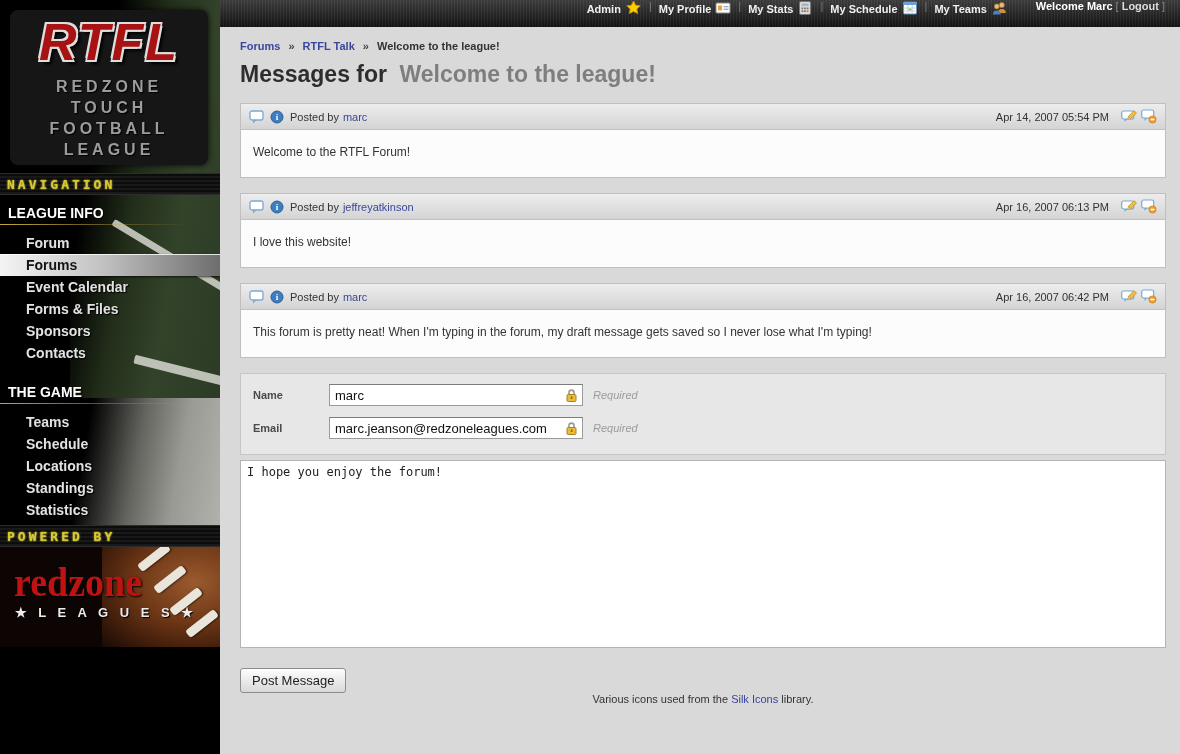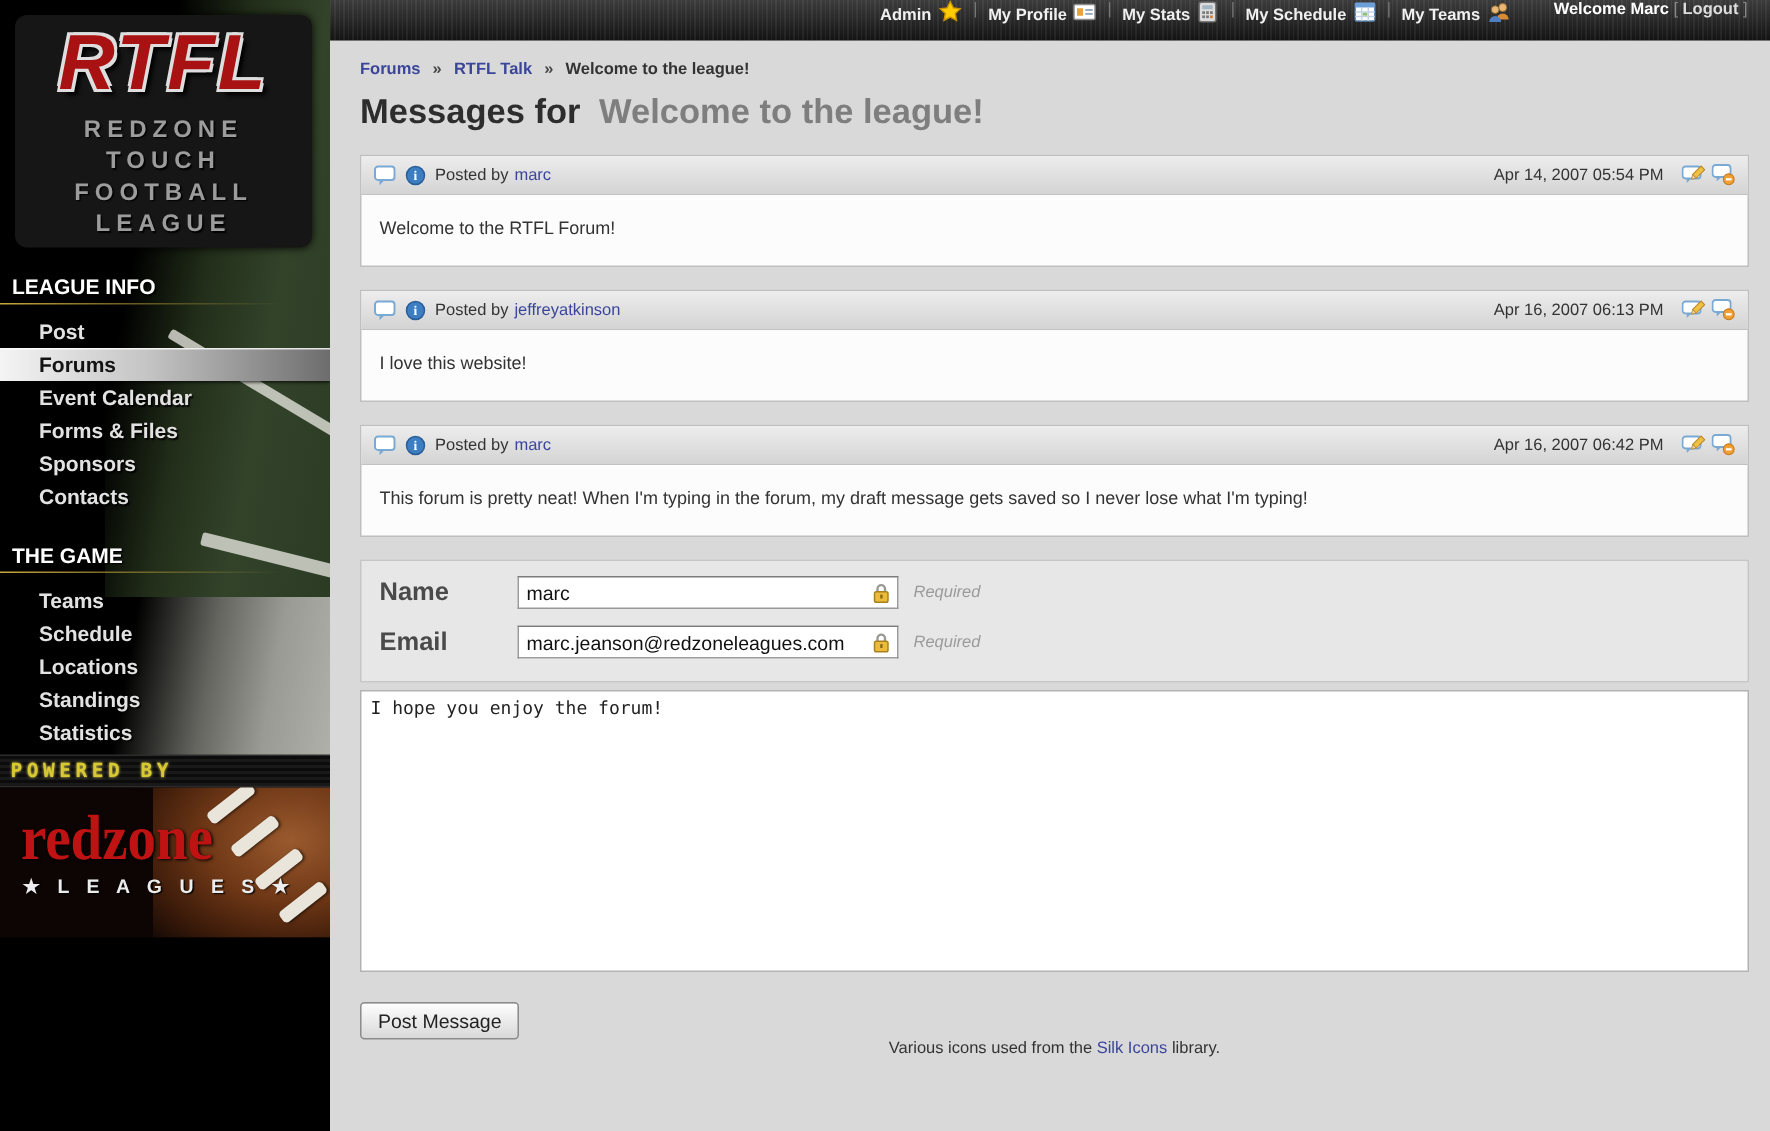--- a/index.html
+++ b/index.html
@@ -72,21 +72,21 @@
   .msg-header { height:26px; background:linear-gradient(#ededed,#d4d4d4); border-bottom:1px solid #c2c2c2;
     display:flex; align-items:center; padding:0 8px; font-size:11px; color:#333; }
   .msg-header .icon { display:flex; margin-right:6px; }
   .msg-author { color:#3b469b; margin-left:4px; cursor:pointer; }
   .msg-spacer { flex:1; }
   .msg-date { margin-right:8px; color:#333; }
   .hdr-action { display:flex; margin-left:4px; cursor:pointer; }
   .msg-body { padding:15px 12px 17px; font-size:12px; color:#333; line-height:15px; }
   .form-box { background:#e7e7e7; border:1px solid #c6c6c6; padding:10px 12px 4px; margin-bottom:5px; }
   .form-row { display:flex; align-items:center; margin-bottom:11px; }
-  .form-label { width:92px; font-size:17px; font-weight:bold; color:#4a4a4a; }
+  .form-label { width:76px; font-size:11px; font-weight:bold; color:#4a4a4a; }
   .input-wrap { position:relative; width:254px; }
   .input-wrap input { width:100%; height:22px; border:1px solid #9a9a9a; border-top-color:#7c7c7c;
     padding:2px 24px 2px 5px; font-size:13px; color:#111; background:#fff; font-family:"Liberation Sans",sans-serif; }
   .lock { position:absolute; right:4px; top:4px; display:flex; }
   .required { font-size:11px; font-style:italic; color:#9b9b9b; margin-left:10px; }
   .reply-textarea { width:100%; height:188px; border:1px solid #b3b3b3; padding:4px 6px; resize:none;
     font-family:"DejaVu Sans Mono", monospace; font-size:12px; color:#222; background:#fff; display:block; }
   .post-btn { margin-top:20px; font-size:13px; color:#222; padding:4px 11px; cursor:pointer;
     background:linear-gradient(#fefefe,#d8d8d8); border:1px solid #8c8c8c; border-radius:3px;
     font-family:"Liberation Sans",sans-serif; }
@@ -103,23 +103,24 @@
   <div class="field-line l2"></div>
   <div class="bg-concrete"></div>
   <div class="sidebar-inner">
     <div class="logo-box">
       <div class="rtfl-acronym">RTFL</div>
       <div class="logo-line">REDZONE</div>
       <div class="logo-line">TOUCH</div>
       <div class="logo-line">FOOTBALL</div>
       <div class="logo-line">LEAGUE</div>
     </div>
+    <div class="led-bar">NAVIGATION</div>
     <div class="section-title">LEAGUE INFO</div>
     <div class="section-rule"></div>
-    <div class="nav-item">Post</div>
+    <div class="nav-item">Forum</div>
     <div class="nav-item active">Forums</div>
     <div class="nav-item">Event Calendar</div>
     <div class="nav-item">Forms &amp; Files</div>
     <div class="nav-item">Sponsors</div>
     <div class="nav-item">Contacts</div>
     <div class="section-gap"></div>
     <div class="section-title">THE GAME</div>
     <div class="section-rule"></div>
     <div class="nav-item">Teams</div>
     <div class="nav-item">Schedule</div>

